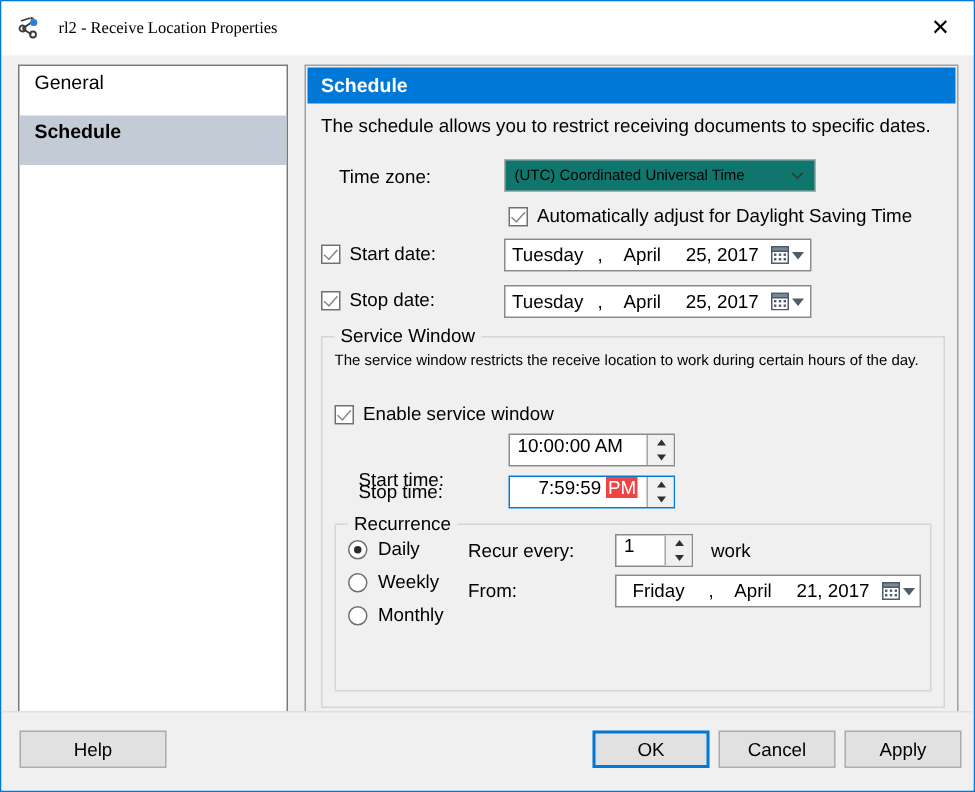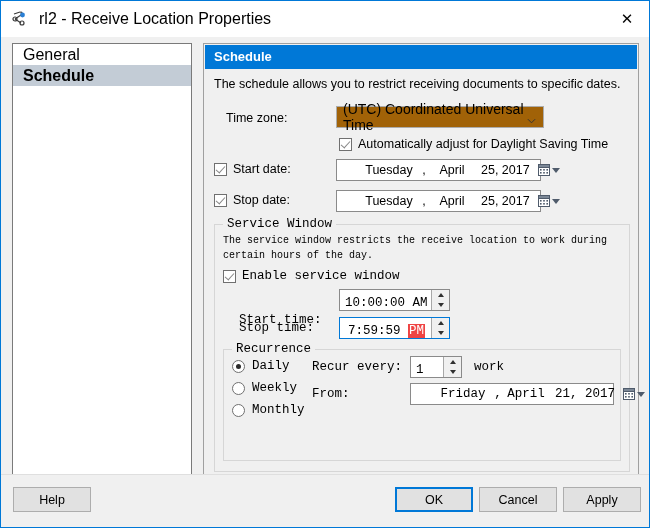--- a/index.html
+++ b/index.html
@@ -37,23 +37,24 @@
     flex: none;
     position: relative;
   }
   .title-icon {
     width: 20px; height: 20px;
     margin-left: 10px;
     margin-right: 8px;
     flex: none;
   }
   .title-text {
-    font-size: 16px;
+    font-size: 11px;
     color: #000;
     white-space: nowrap;
+    font-family: Liberation Serif, serif;
   }
   .close-btn {
     position: absolute;
     right: 0; top: 0;
     width: 44px; height: 35px;
     display: flex;
     align-items: center;
     justify-content: center;
     font-size: 15px;
     color: #000;
@@ -71,24 +72,24 @@
   .sidebar {
     position: absolute;
     left: 11px; top: 6px;
     width: 180px; height: 443px;
     background: #ffffff;
     border: 1px solid #7a7a7a;
     box-sizing: border-box;
     overflow: hidden;
   }
   .side-item {
-    height: 21px;
+    height: 33px;
     line-height: 21px;
     padding-left: 10px;
-    font-size: 16px;
+    font-size: 13px;
     white-space: nowrap;
   }
   .side-item.selected {
     background: #c3ccd6;
     font-weight: bold;
   }
 
   
   .panel {
     position: absolute;
@@ -123,25 +124,25 @@
     position: absolute;
     font-size: 12.5px;
     white-space: nowrap;
   }
 
   
   .combo {
     position: absolute;
     box-sizing: border-box;
     height: 22px;
-    background: #a16207;
+    background: #0f766e;
     border: 1px solid #acacac;
     display: flex;
     align-items: center;
-    font-size: 14px;
+    font-size: 10px;
     padding-left: 6px;
   }
   .combo .chev {
     position: absolute;
     right: 7px; top: 50%;
     transform: translateY(-50%);
     width: 9px; height: 9px;
   }
 
   
@@ -209,21 +210,20 @@
     align-items: center;
     font-size: 12.5px;
   }
   .dp-fields {
     flex: 1;
     display: flex;
     align-items: baseline;
     justify-content: center;
     padding-right: 4px;
     white-space: nowrap;
-    padding-left: 24px;
   }
   .dp-day { min-width: 56px; text-align: center; }
   .dp-comma { width: 14px; text-align: center; }
   .dp-month { min-width: 42px; text-align: center; }
   .dp-date { margin-left: 8px; }
   .dp-btn {
     width: 30px;
     height: 100%;
     display: flex;
     align-items: center;
@@ -242,21 +242,21 @@
   }
 
   
   .spin {
     position: absolute;
     box-sizing: border-box;
     height: 22px;
     background: #ffffff;
     border: 1px solid #8a8a8a;
     display: flex;
-    align-items: flex-end;
+    align-items: flex-start;
   }
   .spin.focused {
     border: 1px solid #0078d7;
   }
   .spin-val {
     flex: 1;
     font-size: 12.5px;
     padding-left: 5px;
     white-space: nowrap;
     overflow: hidden;
@@ -443,21 +443,21 @@
                 <rect x="2" y="8" width="1.6" height="1.6"></rect>
                 <rect x="5.2" y="8" width="1.6" height="1.6"></rect>
                 <rect x="8.4" y="8" width="1.6" height="1.6"></rect>
               </g>
             </svg>
           </span>
           <span class="dp-tri"></span>
         </div>
       </div>
 
-      <div class="groupbox" style="left:10px; top:180px; width:416px; height:248px;font-family:Liberation Mono, monospace;">
+      <div class="groupbox" style="left:10px; top:180px; width:416px; height:248px;">
         <span class="group-title">Service Window</span>
 
         <div class="group-desc" style="left:8px; top:8px; width:400px;">The service window restricts the receive location to work during certain hours of the day.</div>
 
         <div class="cb" style="left:8px; top:44px;">
           <span class="cb-box checked"></span>
           <span>Enable service window</span>
         </div>
 
         <div class="row-label" style="left:24px; top:68px;margin-top:20px;">Start time:</div>
@@ -530,19 +530,19 @@
               <span class="dp-tri"></span>
             </div>
           </div>
         </div>
       </div>
 
     </div>
   </div>
 
   <div class="footer">
-    <div class="btn" style="left:12px; top:12px; width:78px;text-align:center;">Help</div>
+    <div class="btn" style="left:12px; top:12px; width:98px;text-align:center;">Help</div>
     <div class="btn default" style="left:394px; top:12px; width:78px;">OK</div>
     <div class="btn" style="left:478px; top:12px; width:78px;">Cancel</div>
     <div class="btn" style="left:562px; top:12px; width:78px;">Apply</div>
   </div>
 
 </div>
 
 </body></html>

